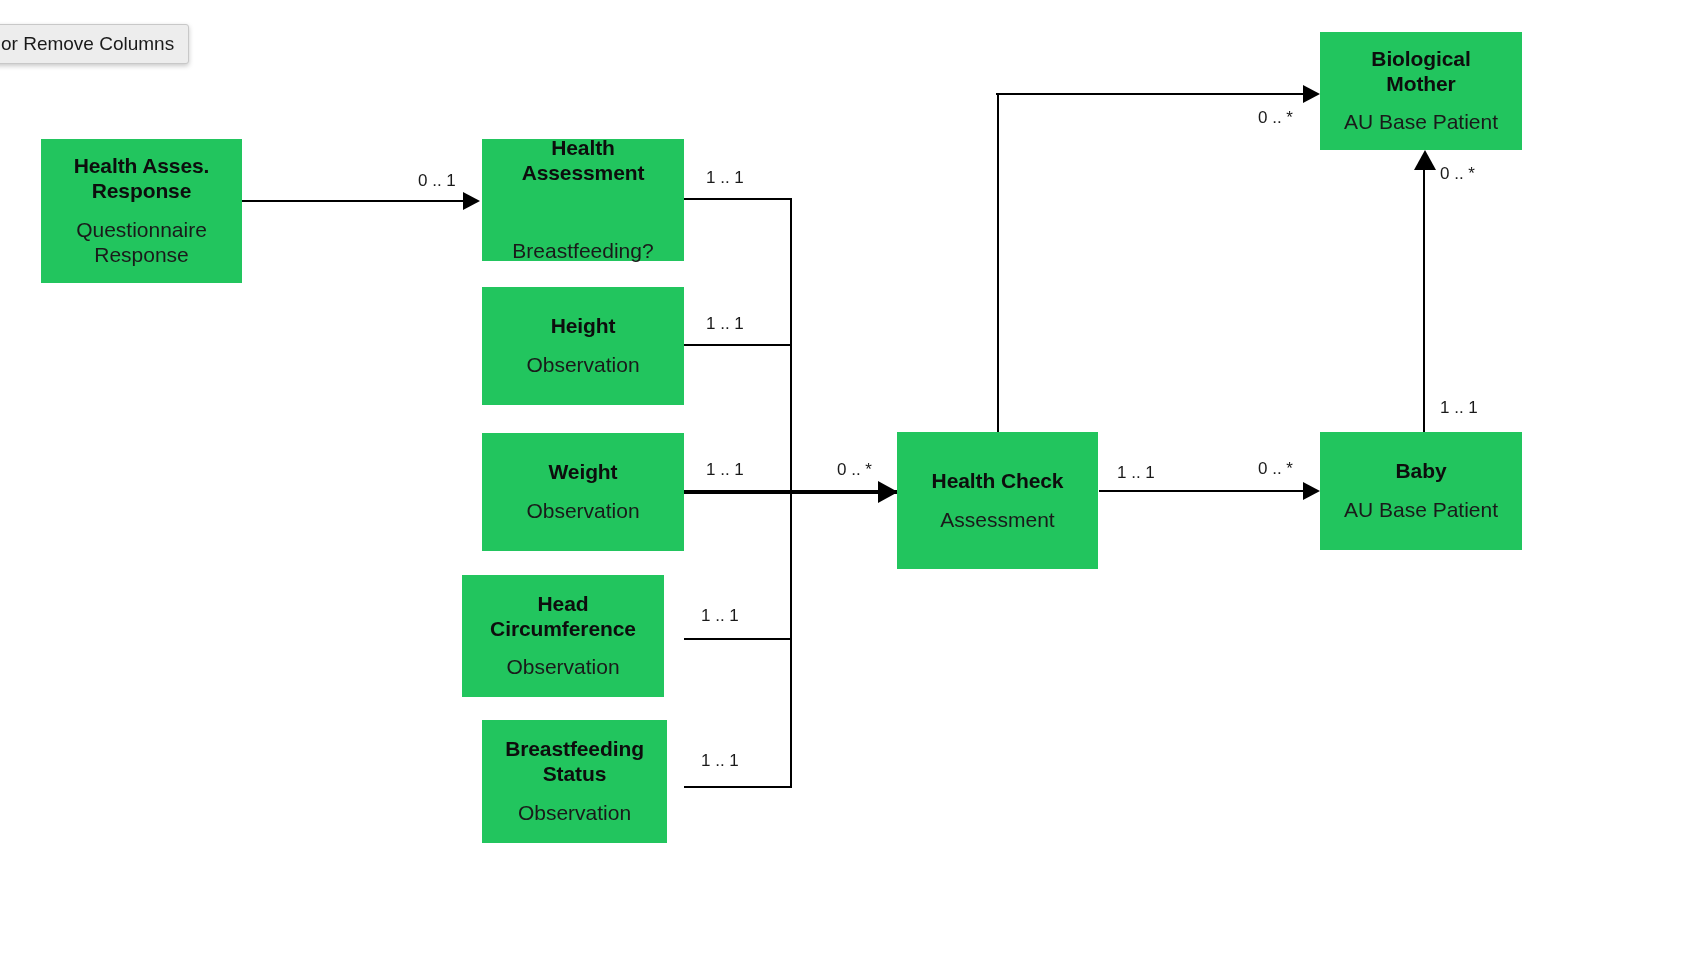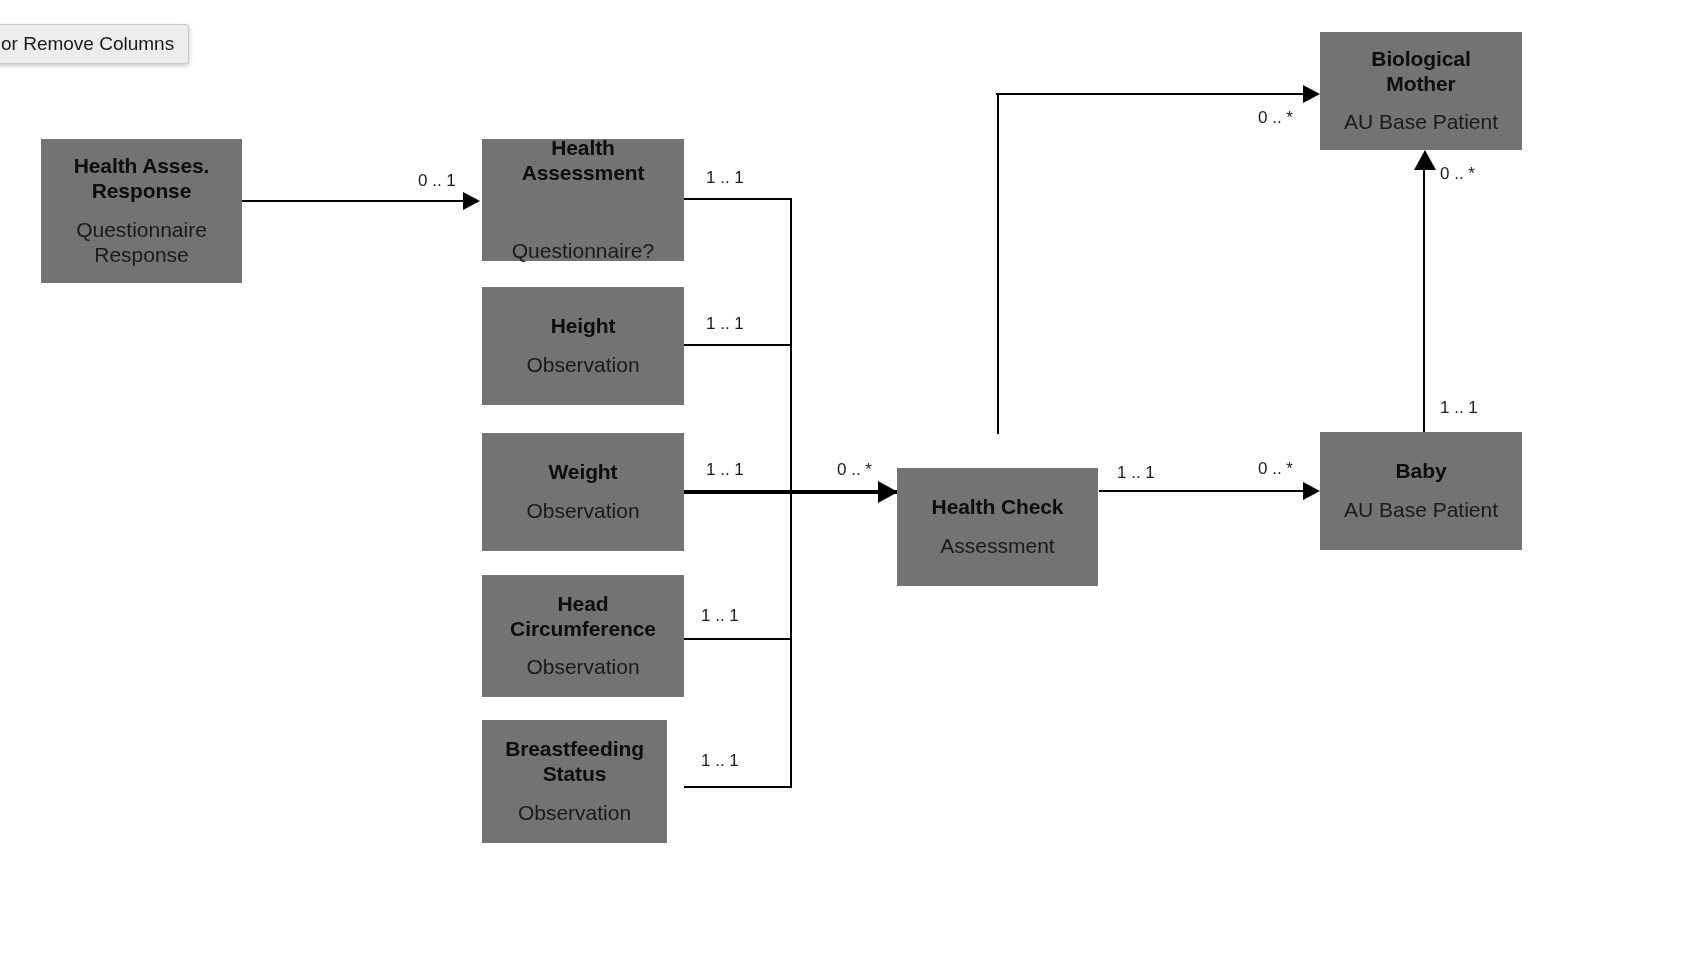--- a/index.html
+++ b/index.html
@@ -36,21 +36,21 @@
     color: #1a1a1a;
     white-space: nowrap;
     font-family: "Liberation Sans", sans-serif;
     z-index: 40;
   }
 
   
   .node {
     position: absolute;
     box-sizing: border-box;
-    background: #737373;
+    background: #22c55e;
     display: flex;
     flex-direction: column;
     align-items: center;
     justify-content: center;
     text-align: center;
     padding: 6px 19px;
     z-index: 20;
   }
   .node .node-title {
     font-weight: bold;
@@ -126,46 +126,46 @@
   <div class="node" style="left:41px; top:139px; width:201px; height:144px;">
     <div class="node-title">Health Asses.
 Response</div>
     <div class="node-subtitle">Questionnaire
 Response</div>
   </div>
 
   <div class="node" style="left:482px; top:139px; width:202px; height:122px;gap:40px;">
     <div class="node-title">Health
 Assessment</div>
-    <div class="node-subtitle">Questionnaire?</div>
+    <div class="node-subtitle">Breastfeeding?</div>
   </div>
 
   <div class="node" style="left:482px; top:287px; width:202px; height:118px;text-align:right;">
     <div class="node-title">Height</div>
     <div class="node-subtitle">Observation</div>
   </div>
 
   <div class="node" style="left:482px; top:433px; width:202px; height:118px;align-items:center;">
     <div class="node-title">Weight</div>
     <div class="node-subtitle">Observation</div>
   </div>
 
-  <div class="node" style="left:482px; top:575px; width:202px; height:122px;">
+  <div class="node" style="left:462px; top:575px; width:202px; height:122px;">
     <div class="node-title">Head
 Circumference</div>
     <div class="node-subtitle">Observation</div>
   </div>
 
   <div class="node" style="left:482px; top:720px; width:185px; height:123px;">
     <div class="node-title">Breastfeeding
 Status</div>
     <div class="node-subtitle">Observation</div>
   </div>
 
-  <div class="node" style="left:897px; top:432px; width:201px; height:118px;margin-top:36px;">
+  <div class="node" style="left:897px; top:432px; width:201px; height:137px;">
     <div class="node-title">Health Check</div>
     <div class="node-subtitle">Assessment</div>
   </div>
 
   <div class="node" style="left:1320px; top:32px; width:202px; height:118px;">
     <div class="node-title">Biological
 Mother</div>
     <div class="node-subtitle">AU Base Patient</div>
   </div>
 

